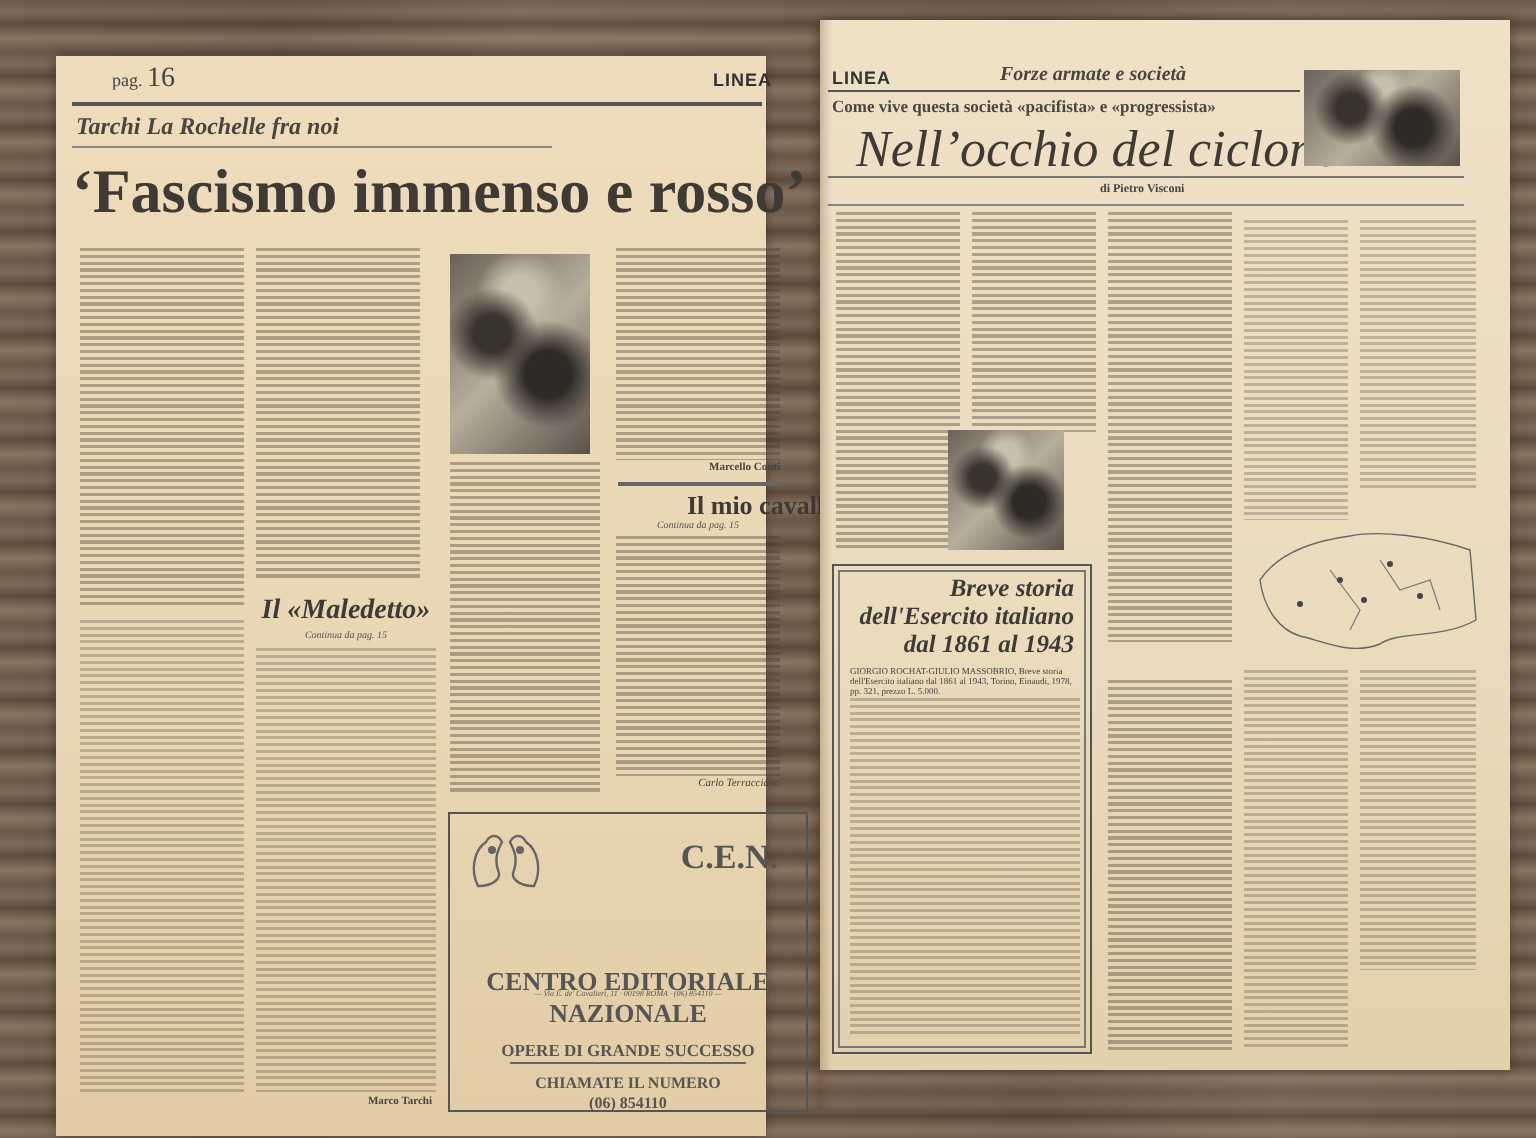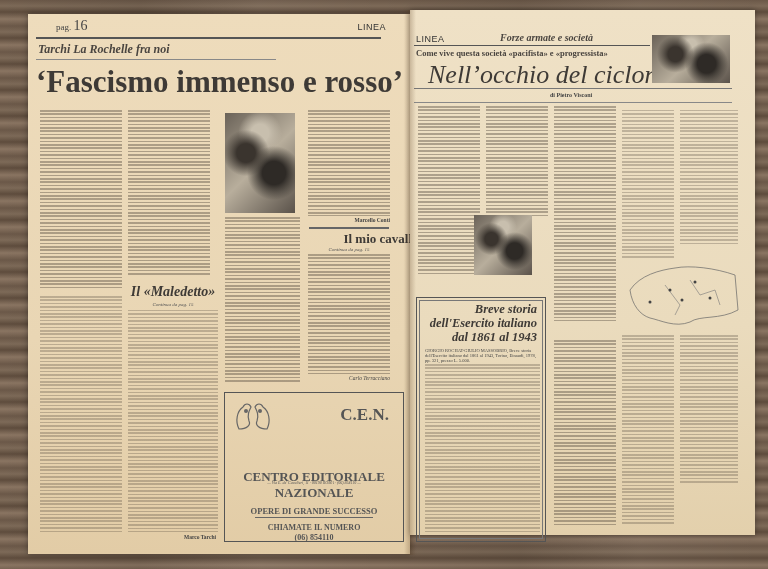--- a/index.html
+++ b/index.html
@@ -11,30 +11,30 @@
   }
   .woodgrain {
     position: absolute; inset: 0;
     background: repeating-linear-gradient(90deg, rgba(0,0,0,0.0) 0px, rgba(0,0,0,0.08) 140px, rgba(255,255,255,0.04) 260px, rgba(0,0,0,0.0) 380px);
   }
   .page {
     position: absolute;
     background: linear-gradient(180deg, #eedcbc 0%, #e9d6b4 60%, #e2cca6 100%);
     box-shadow: 0 0 6px rgba(0,0,0,0.35);
   }
-  .page-left { left: 28px; top: 14px; width: 382px; height: 540px; }
+  .page-left { left: 28px; top: 28px; width: 355px; height: 540px; }
   .page-right { left: 410px; top: 10px; width: 345px; height: 525px;
     background: linear-gradient(180deg, #efe1c6 0%, #eadbbd 60%, #e3d0ac 100%); }
   .fold { position: absolute; left: 404px; top: 10px; width: 12px; height: 545px;
     background: linear-gradient(90deg, rgba(0,0,0,0.0), rgba(90,60,30,0.25), rgba(0,0,0,0.0)); }
 
   .pg-header { position: absolute; display: flex; align-items: baseline; justify-content: space-between; }
   .pgno { font-size: 9px; color: #444; }
   .pgno b { font-size: 14px; font-weight: normal; }
-  .linea { font-family: "Liberation Sans", sans-serif; font-weight: normal; font-size: 9px; color: #333; letter-spacing: 0.5px; }
+  .linea { font-family: "Liberation Sans", sans-serif; font-weight: bold; font-size: 9px; color: #333; letter-spacing: 0.5px; }
   .rule { position: absolute; height: 1.5px; background: #555; }
 
   .kicker { position: absolute; font-style: italic; font-weight: bold; color: #4a4540; }
   .headline { position: absolute; font-weight: bold; color: #3e3a36; white-space: nowrap; }
   .byline { position: absolute; font-size: 6px; color: #444; font-weight: bold; }
 
   .col { position: absolute; overflow: hidden; }
   .textlines { width: 100%; height: 100%;
     background: repeating-linear-gradient(180deg, rgba(70,60,50,0.38) 0px, rgba(70,60,50,0.38) 1.6px, transparent 1.6px, transparent 3.4px);
   }
@@ -180,21 +180,21 @@
   <div class="col" style="left:212px; top:325px; width:52px; height:190px;">
       <div class="textlines light"></div>
     </div>
   <div class="col" style="left:270px; top:325px; width:58px; height:150px;">
       <div class="textlines light"></div>
     </div>
   <div class="col" style="left:144px; top:330px; width:62px; height:185px;">
       <div class="textlines"></div>
     </div>
 
-  <div class="box" style="left:6px; top:272px; width:130px; height:245px;margin-top:15px;">
+  <div class="box" style="left:6px; top:272px; width:130px; height:245px;">
     <div class="box-inner"></div>
     <div class="box-title" style="top:4px;">Breve storia</div>
     <div class="box-title" style="top:18px;">dell'Esercito italiano</div>
     <div class="box-title" style="top:32px;">dal 1861 al 1943</div>
     <div class="box-biblio" style="left:8px; top:50px; width:115px;">GIORGIO ROCHAT-GIULIO MASSOBRIO, Breve storia dell'Esercito italiano dal 1861 al 1943, Torino, Einaudi, 1978, pp. 321, prezzo L. 5.000.</div>
     <div class="col" style="left:8px; top:66px; width:115px; height:170px;">
         <div class="textlines light"></div>
       </div>
   </div>
 </div>

